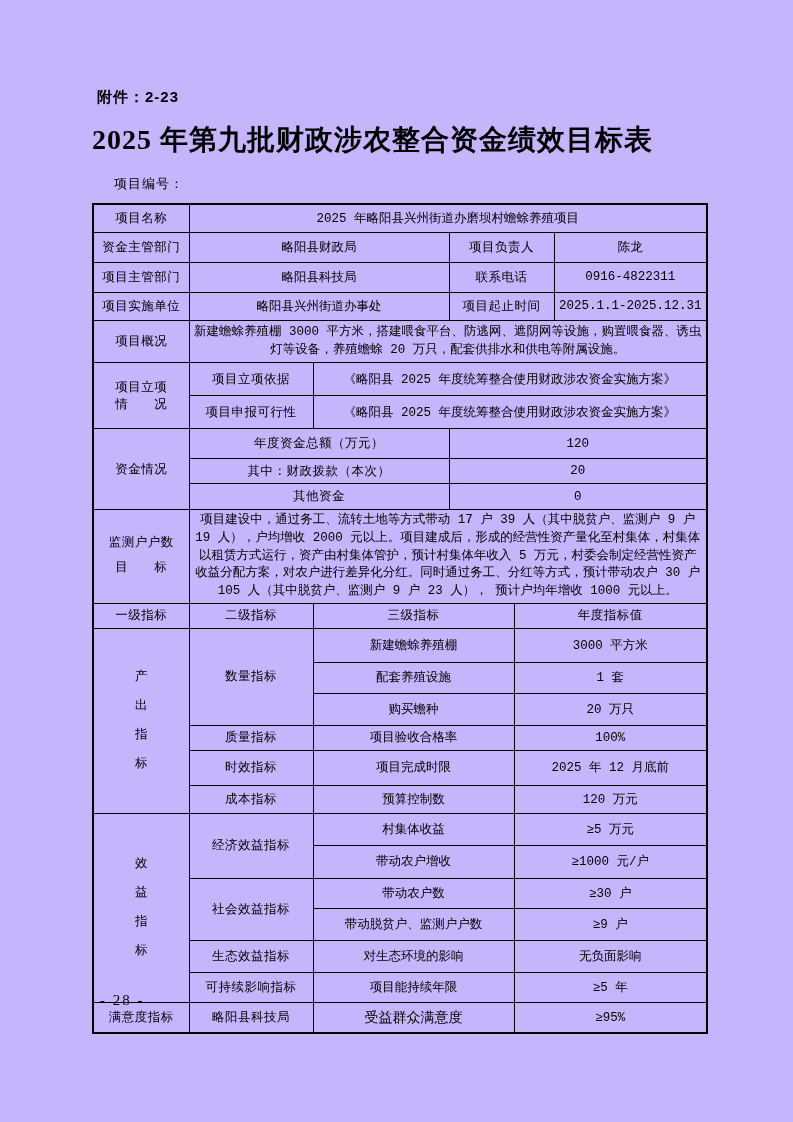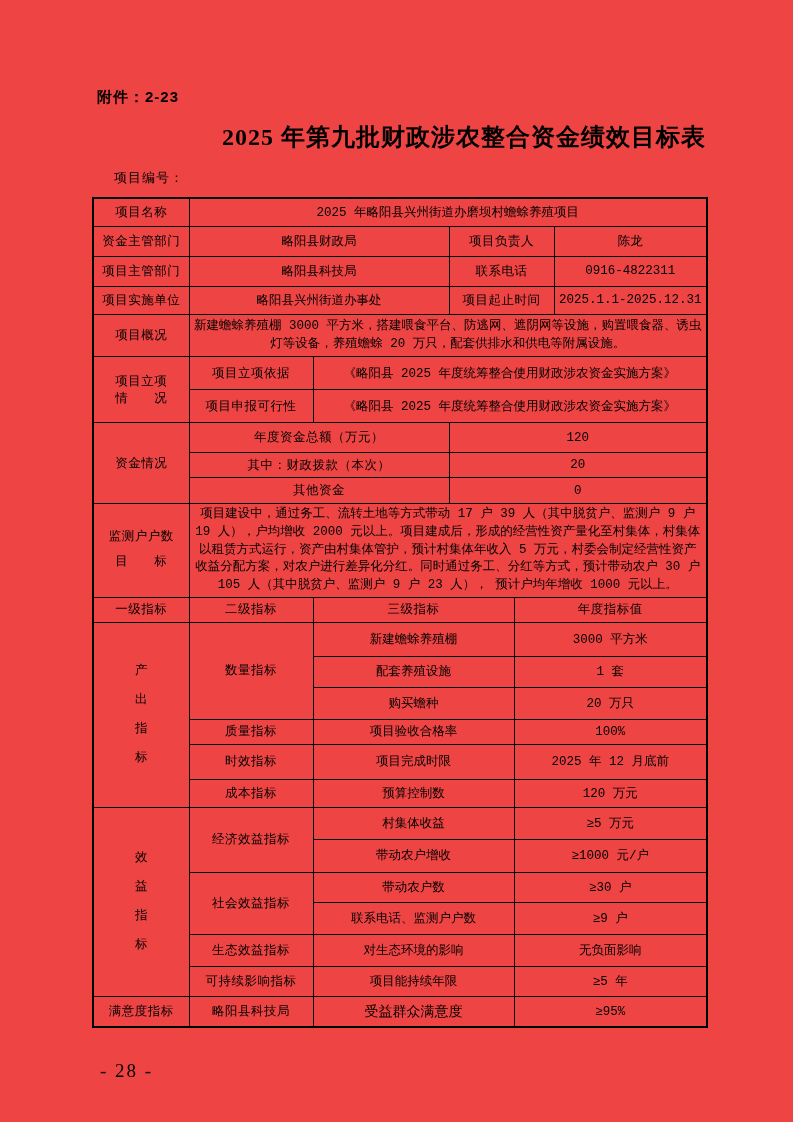--- a/index.html
+++ b/index.html
@@ -1,32 +1,32 @@
 <!DOCTYPE html>
 <html><head>
 <meta charset="utf-8">
 <style>
   * { margin:0; padding:0; box-sizing:border-box; }
   html,body { background:#e9e9e9; }
   .page {
     position:relative;
     width:793px; height:1122px;
     margin:0 auto;
-    background:#ef4444;
+    background:#c4b5fd;
     font-family:"Liberation Serif","DejaVu Serif",serif;
     color:#000;
     overflow:hidden;
   }
   .content { position:absolute; left:92px; top:88px; width:614px; }
   .attachment {
     font-family:"Liberation Sans","DejaVu Sans",sans-serif;
     font-weight:700; font-size:15px; margin-left:5px; letter-spacing:1px;
   }
   .doc-title {
-    text-align:right; font-weight:700; font-size:24px;
+    text-align:left; font-weight:700; font-size:28px;
     margin-top:14px; letter-spacing:1px;
   }
   .proj-no-row { position:relative; height:22px; margin-top:16px; margin-bottom:6px; font-size:13px;margin-left:18px; }
   .proj-no-label { position:absolute; left:4px; top:0; letter-spacing:1px; }
   .proj-year { position:absolute; left:0; right:0; text-align:center; top:0; letter-spacing:1px; }
 
   table.main {
     width:614px; border-collapse:collapse; table-layout:fixed;
     border:2px solid #000;
     font-size:12.5px;
@@ -38,22 +38,22 @@
     padding:2px 4px;
     overflow:hidden;
   }
   td.lab { letter-spacing:0.5px; }
   td.para { text-align:justify; padding:3px 8px; line-height:1.5; }
   td.goal { text-align:justify; padding:4px 8px; line-height:1.42; }
   td.prewrap { white-space:pre-wrap; }
   td.vlabel { white-space:pre-wrap; line-height:2.3; letter-spacing:0; }
   td.big { font-size:14px; }
   .footer-page {
-    position:absolute; left:100px; top:1060px;
-    font-size:19px; letter-spacing:2px;
+    position:absolute; left:100px; top:992px;
+    font-size:15px; letter-spacing:2px;
   }
 </style>
 </head>
 <body>
 
 <div class="page">
   <div class="content">
 
     <div class="attachment">附件：2-23</div>
     <div class="doc-title">2025 年第九批财政涉农整合资金绩效目标表</div>
@@ -187,21 +187,21 @@
       <tr style="height:33px">
         <td colspan="2">带动农户增收</td>
         <td colspan="2">≥1000 元/户</td>
       </tr>
       <tr style="height:30px">
         <td rowspan="2" class="lab">社会效益指标</td>
         <td colspan="2">带动农户数</td>
         <td colspan="2">≥30 户</td>
       </tr>
       <tr style="height:32px">
-        <td colspan="2">联系电话、监测户户数</td>
+        <td colspan="2">带动脱贫户、监测户户数</td>
         <td colspan="2">≥9 户</td>
       </tr>
       <tr style="height:32px">
         <td class="lab">生态效益指标</td>
         <td colspan="2">对生态环境的影响</td>
         <td colspan="2">无负面影响</td>
       </tr>
       <tr style="height:30px">
         <td class="lab">可持续影响指标</td>
         <td colspan="2">项目能持续年限</td>

